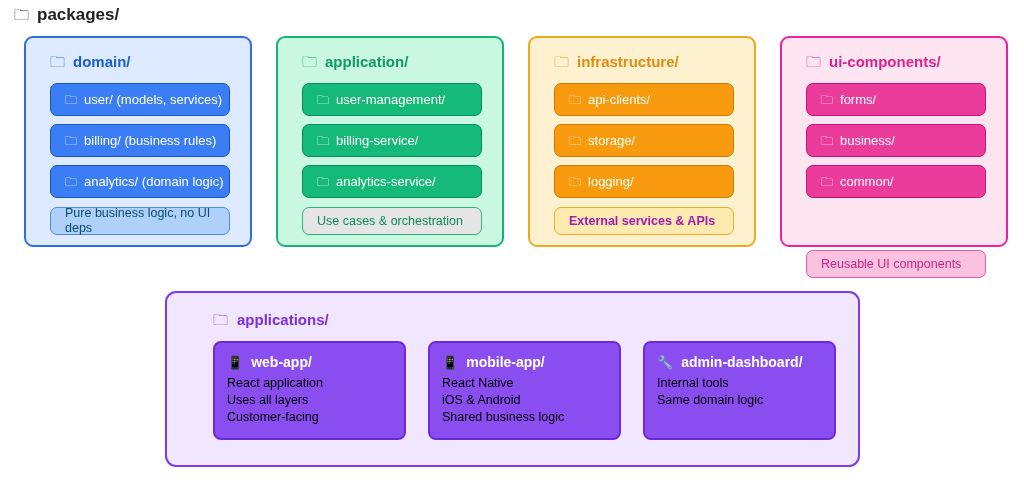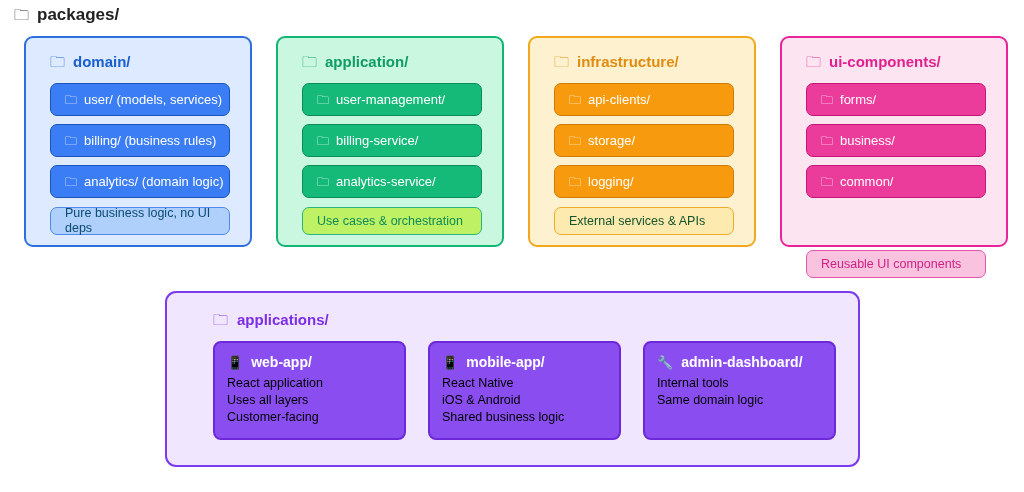--- a/index.html
+++ b/index.html
@@ -100,27 +100,27 @@
   
   .layer.blue  { background:#ddeaff; border-color:#2f6fdd; }
   .layer.blue  .layer-head { color:#1a5fd0; }
   .layer.blue  .item { background:#3b7df5; border-color:#1b55bb; }
   .layer.blue  .note { background:#aed0fb; border-color:#4f8ae8; color:#0c4a6e; }
 
   
   .layer.green { background:#caf7e0; border-color:#13b574; }
   .layer.green .layer-head { color:#0f9d63; }
   .layer.green .item { background:#15b978; border-color:#0b8b58; }
-  .layer.green .note { background:#bef264; border-color:#2cb37d; color:#0d8a58; }
+  .layer.green .note { background:#e5e5e5; border-color:#2cb37d; color:#0d8a58; }
 
   
   .layer.orange { background:#fdf1cf; border-color:#f0a81c; }
   .layer.orange .layer-head { color:#e08c10; }
   .layer.orange .item { background:#f79a0d; border-color:#cf7b05; }
-  .layer.orange .note { background:#fdeaae; border-color:#eeab28; color:#14532d; }
+  .layer.orange .note { background:#fdeaae; border-color:#eeab28; color:#a21caf;font-weight:bold; }
 
   
   .layer.pink { background:#fde4f1; border-color:#e9249a; }
   .layer.pink .layer-head { color:#e0218d; }
   .layer.pink .item { background:#ec3c9b; border-color:#c61477; }
   .layer.pink .note { background:#f9c3e0; border-color:#e557ab; color:#cf2185;margin-top:44px; }
 
   
   .apps {
     position: absolute;

